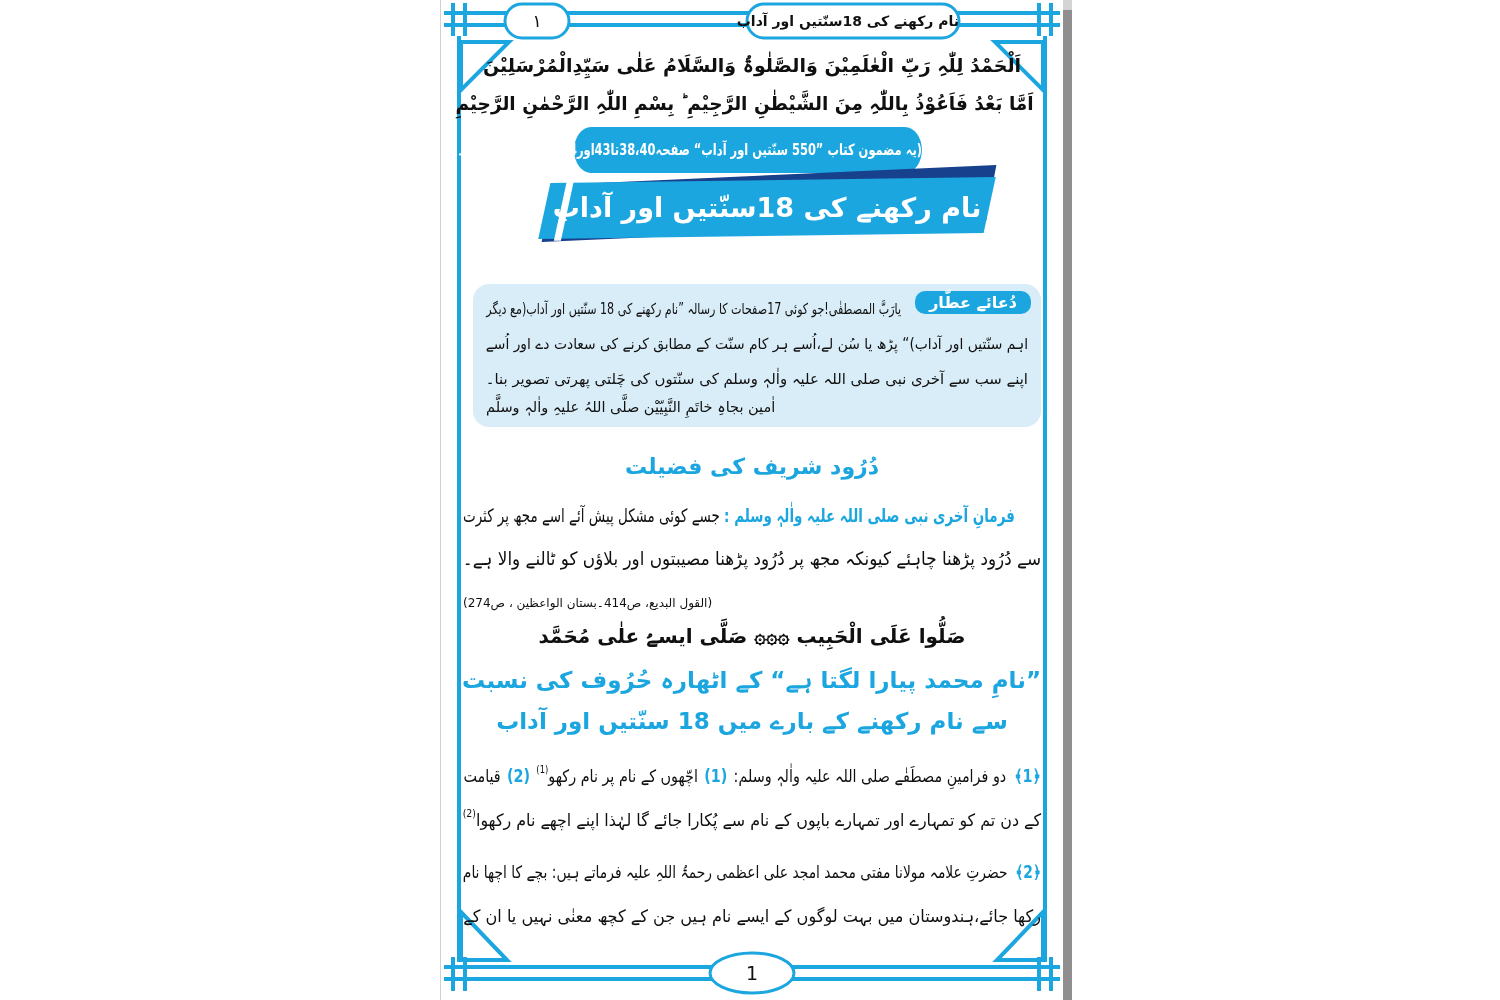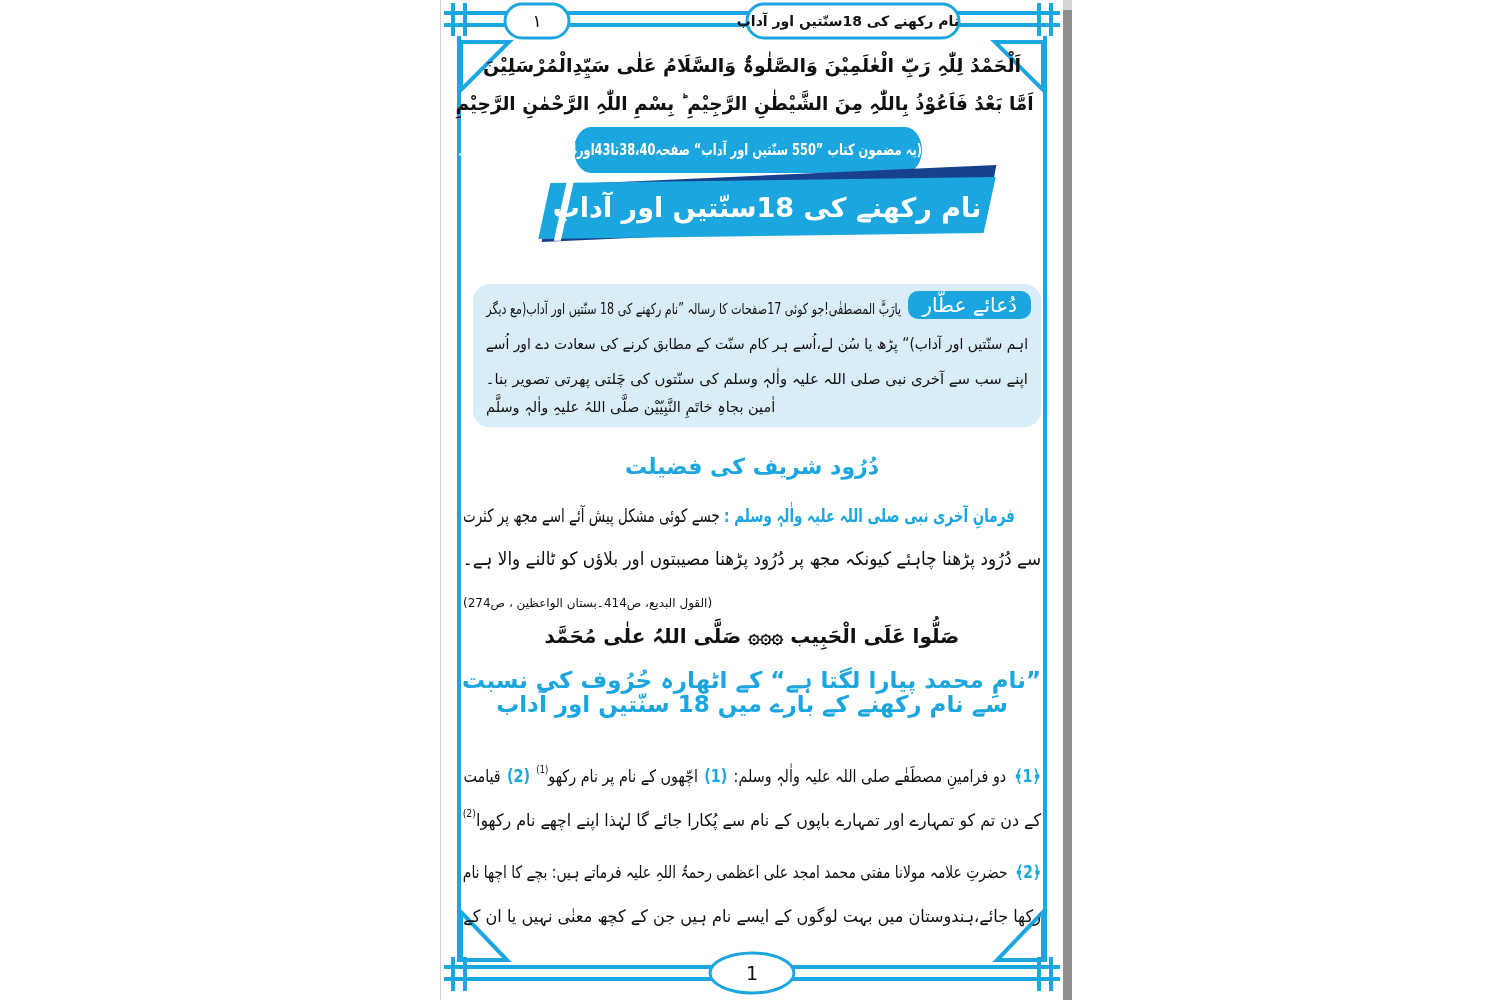--- a/index.html
+++ b/index.html
@@ -58,37 +58,37 @@
     position:absolute;left:104px;top:179px;width:444px;height:58px;line-height:58px;
     text-align:center;direction:rtl;color:#ffffff;font-size:27px;font-weight:bold;white-space:nowrap;
   }
   .subtitle{top:243px;font-size:18px;font-weight:bold;}
   .duabox{
     position:absolute;left:32px;top:284px;width:568px;height:143px;background:#d9edf8;
     border-radius:16px;
   }
   .dualabel{
     position:absolute;right:10px;top:7px;background:#1ca6e0;color:#fff;
-    border-radius:10px;padding:2px 14px;font-size:20px;font-weight:normal;direction:rtl;white-space:nowrap;
+    border-radius:10px;padding:2px 14px;font-size:16px;font-weight:bold;direction:rtl;white-space:nowrap;
   }
   .duabox .dl{
     position:absolute;left:13px;right:13px;height:33px;line-height:33px;direction:rtl;
     white-space:nowrap;font-size:15px;color:#101010;text-align:right;
   }
   .dl1{top:9px;right:140px !important;}
   .dl2{top:44px;}
   .dl3{top:79px;}
   .dl4{top:107px;text-align:left !important;font-size:14.5px !important;}
   .h-faz{top:448px;font-size:22px;font-weight:bold;}
   .faz1{top:497px;font-size:18.5px;padding-right:36px;}
   .faz2{top:540px;font-size:18.5px;}
   .cite{top:584px;font-size:12px;}
   .salat{top:617px;font-size:20px;font-weight:bold;}
   .h18a{top:661px;font-size:23px;font-weight:bold;text-align:center;}
-  .h18b{top:685px;font-size:23px;font-weight:bold;}
+  .h18b{top:702px;font-size:23px;font-weight:bold;}
   .para{font-size:17px;}
   .p1l1{top:757px;}
   .p1l2{top:801px;}
   .p2l1{top:853px;}
   .p2l2{top:897px;}
   .marker{color:#1ca6e0;font-weight:bold;margin-left:4px;}
   .ref{color:#1ca6e0;font-weight:bold;margin:0 2px;}
   .pagenum-bottom{
     position:absolute;left:269px;top:955px;width:84px;height:36px;line-height:36px;
     text-align:center;font-size:19px;color:#111;
@@ -156,21 +156,21 @@
     <div class="dl dl4 fitline">اٰمین بجاہِ خاتَمِ النَّبِیّیْن صلَّی اللہُ علیہِ واٰلہٖ وسلَّم</div>
   </div>
 
   <div class="line c blue h-faz fitline">دُرُود شریف کی فضیلت</div>
   <div class="line r faz1 fitline j" style="transform-origin: 100% 50%; transform: scaleX(0.727);">
     <span class="blue bold">فرمانِ آخری نبی صلی اللہ علیہ واٰلہٖ وسلم :</span>
     <span>جسے کوئی مشکل پیش آئے اسے مجھ پر کثرت</span>
   </div>
   <div class="line r faz2 fitline j" style="transform-origin: 100% 50%; transform: scaleX(0.9102);">سے دُرُود پڑھنا چاہئے کیونکہ مجھ پر دُرُود پڑھنا مصیبتوں اور بلاؤں کو ٹالنے والا ہے۔</div>
   <div class="line l cite fitline">(القول البدیع، ص414۔بستان الواعظین ، ص274)</div>
-  <div class="line c salat fitline">صَلُّوا عَلَی الْحَبِیب ۞۞۞ صَلَّی اللہُ علٰی مُحَمَّد</div>
+  <div class="line c salat fitline">صَلُّوا عَلَی الْحَبِیب ۞۞۞ صَلَّی ایسےُ علٰی مُحَمَّد</div>
 
   <div class="line c blue h18a fitline">”نامِ محمد پیارا لگتا ہے“ کے اٹھارہ حُرُوف کی نسبت</div>
   <div class="line c blue h18b fitline">سے نام رکھنے کے بارے میں 18 سنّتیں اور آداب</div>
 
   <div class="line r para p1l1 fitline j" style="transform-origin: 100% 50%; transform: scaleX(0.8438);">
     <span class="marker">﴿1﴾</span>
     <span>دو فرامینِ مصطَفٰے صلی اللہ علیہ واٰلہٖ وسلم:</span>
     <span class="ref">(1)</span>
     <span>اچّھوں کے نام پر نام رکھو</span><sup>(1)</sup>
     <span class="ref">(2)</span>

